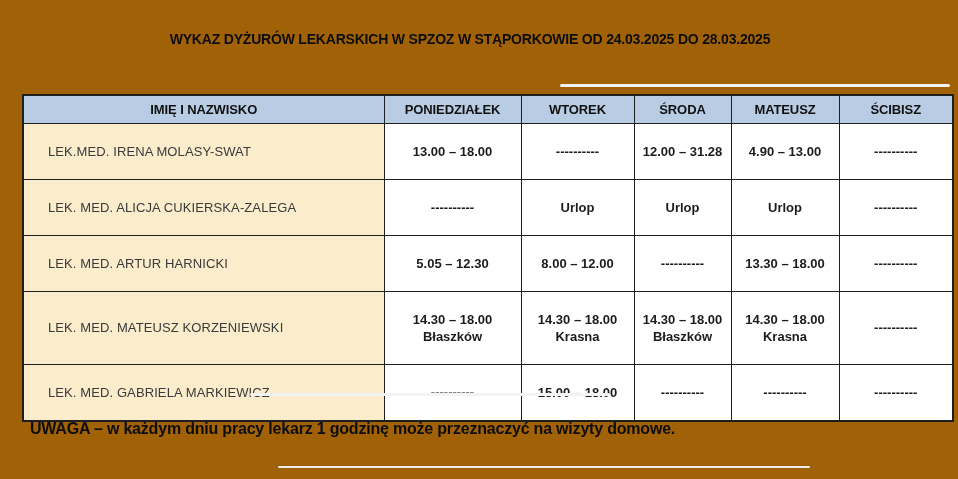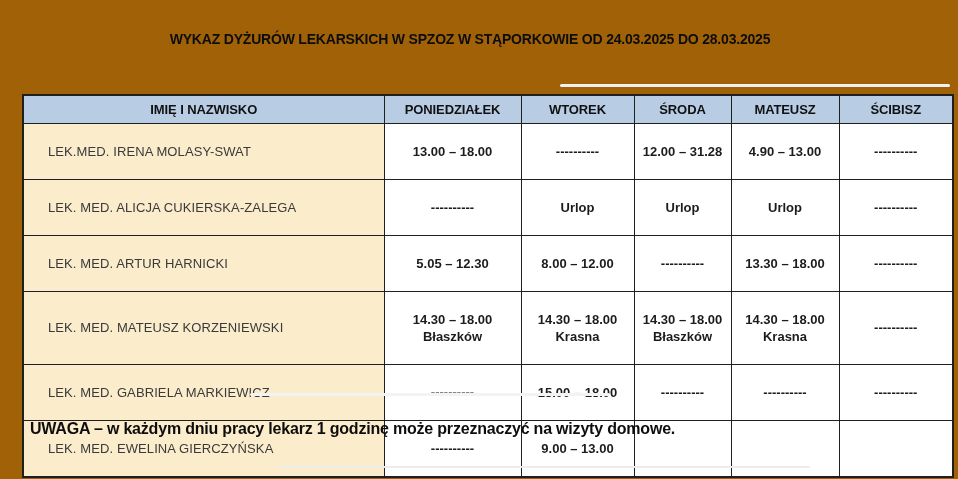--- a/index.html
+++ b/index.html
@@ -129,28 +129,20 @@
           <td class="time-cell">----------</td>
         </tr>
         <tr>
           <td class="name-cell">LEK. MED. GABRIELA MARKIEWICZ</td>
           <td class="time-cell">----------</td>
           <td class="time-cell">15.00 – 18.00</td>
           <td class="time-cell">----------</td>
           <td class="time-cell">----------</td>
           <td class="time-cell">----------</td>
         </tr>
-        <tr>
-          <td class="name-cell">LEK. MED. EWELINA GIERCZYŃSKA</td>
-          <td class="time-cell">----------</td>
-          <td class="time-cell">9.00 – 13.00</td>
-          <td class="time-cell"></td>
-          <td class="time-cell"></td>
-          <td class="time-cell"></td>
-        </tr>
       </tbody>
   </table>
 
   <p class="note">UWAGA – w każdym dniu pracy lekarz 1 godzinę może przeznaczyć na wizyty domowe.</p>
 
   <div class="artifact artifact-top"></div>
   <div class="artifact artifact-mid"></div>
   <div class="artifact artifact-bottom"></div>
 
 </div>

